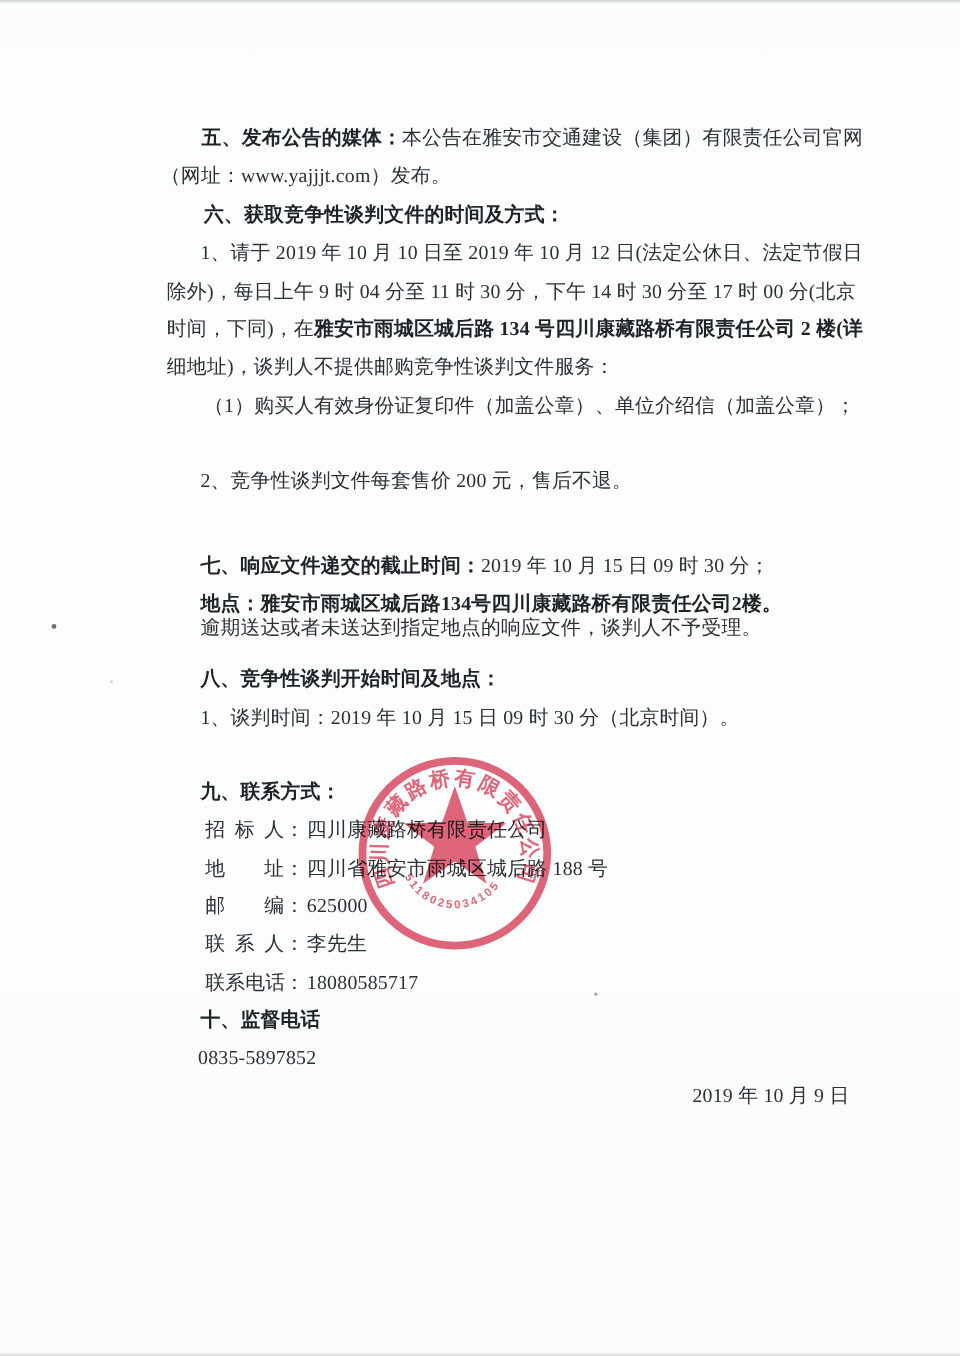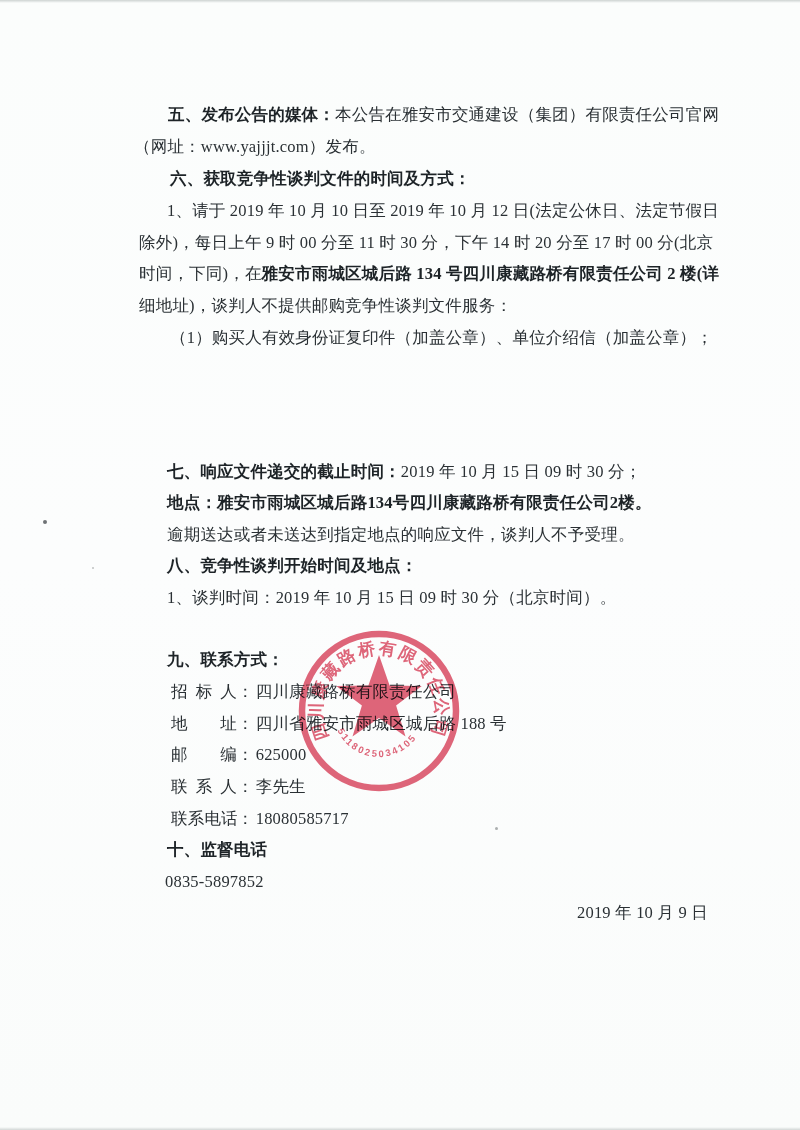--- a/index.html
+++ b/index.html
@@ -40,36 +40,37 @@
   <div class="edge-bottom"></div>
 
   <div class="line" style="top:104px;left:168px"><span class="b">五、发布公告的媒体：</span><span>本公告在雅安市交通建设（集团）有限责任公司官网</span></div>
 
   <div class="line" style="top:136px;left:134px"><span>（网址：www.yajjjt.com）发布。</span></div>
 
   <div class="line" style="top:168px;left:170px"><span class="b">六、获取竞争性谈判文件的时间及方式：</span></div>
 
   <div class="line" style="top:200px;left:167px"><span>1、请于 2019 年 10 月 10 日至 2019 年 10 月 12 日(法定公休日、法定节假日</span></div>
 
-  <div class="line" style="top:232px;left:139px"><span>除外)，每日上午 9 时 00 分至 11 时 30 分，下午 14 时 20 分至 17 时 00 分(北京</span></div>
+  <div class="line" style="top:232px;left:139px"><span>除外)，每日上午 9 时 04 分至 11 时 30 分，下午 14 时 30 分至 17 时 00 分(北京</span></div>
 
   <div class="line" style="top:263px;left:139px"><span>时间，下同)，在</span><span class="b">雅安市雨城区城后路 134 号四川康藏路桥有限责任公司 2 楼(详</span></div>
 
   <div class="line" style="top:295px;left:139px"><span>细地址)，谈判人不提供邮购竞争性谈判文件服务：</span></div>
 
   <div class="line" style="top:327px;left:170px"><span>（1）购买人有效身份证复印件（加盖公章）、单位介绍信（加盖公章）；</span></div>
 
 
+  <div class="line" style="top:390px;left:167px"><span>2、竞争性谈判文件每套售价 200 元，售后不退。</span></div>
 
 
   <div class="line" style="top:461px;left:167px"><span class="b">七、响应文件递交的截止时间：</span><span>2019 年 10 月 15 日 09 时 30 分；</span></div>
 
   <div class="line" style="top:492px;left:167px"><span class="b">地点：雅安市雨城区城后路134号四川康藏路桥有限责任公司2楼。</span></div>
 
-  <div class="line" style="top:524px;left:167px"><span>逾期送达或者未送达到指定地点的响应文件，谈判人不予受理。</span></div>
+  <div class="line" style="top:512px;left:167px"><span>逾期送达或者未送达到指定地点的响应文件，谈判人不予受理。</span></div>
 
   <div class="line" style="top:555px;left:167px"><span class="b">八、竞争性谈判开始时间及地点：</span></div>
 
   <div class="line" style="top:587px;left:167px"><span>1、谈判时间：2019 年 10 月 15 日 09 时 30 分（北京时间）。</span></div>
 
 
   <div class="line" style="top:649px;left:167px"><span class="b">九、联系方式：</span></div>
 
   <div class="line" style="top:681px;left:171px"><span class="clabel">招标人</span><span>：</span><span class="cval">四川康藏路桥有限责任公司</span></div>
 

